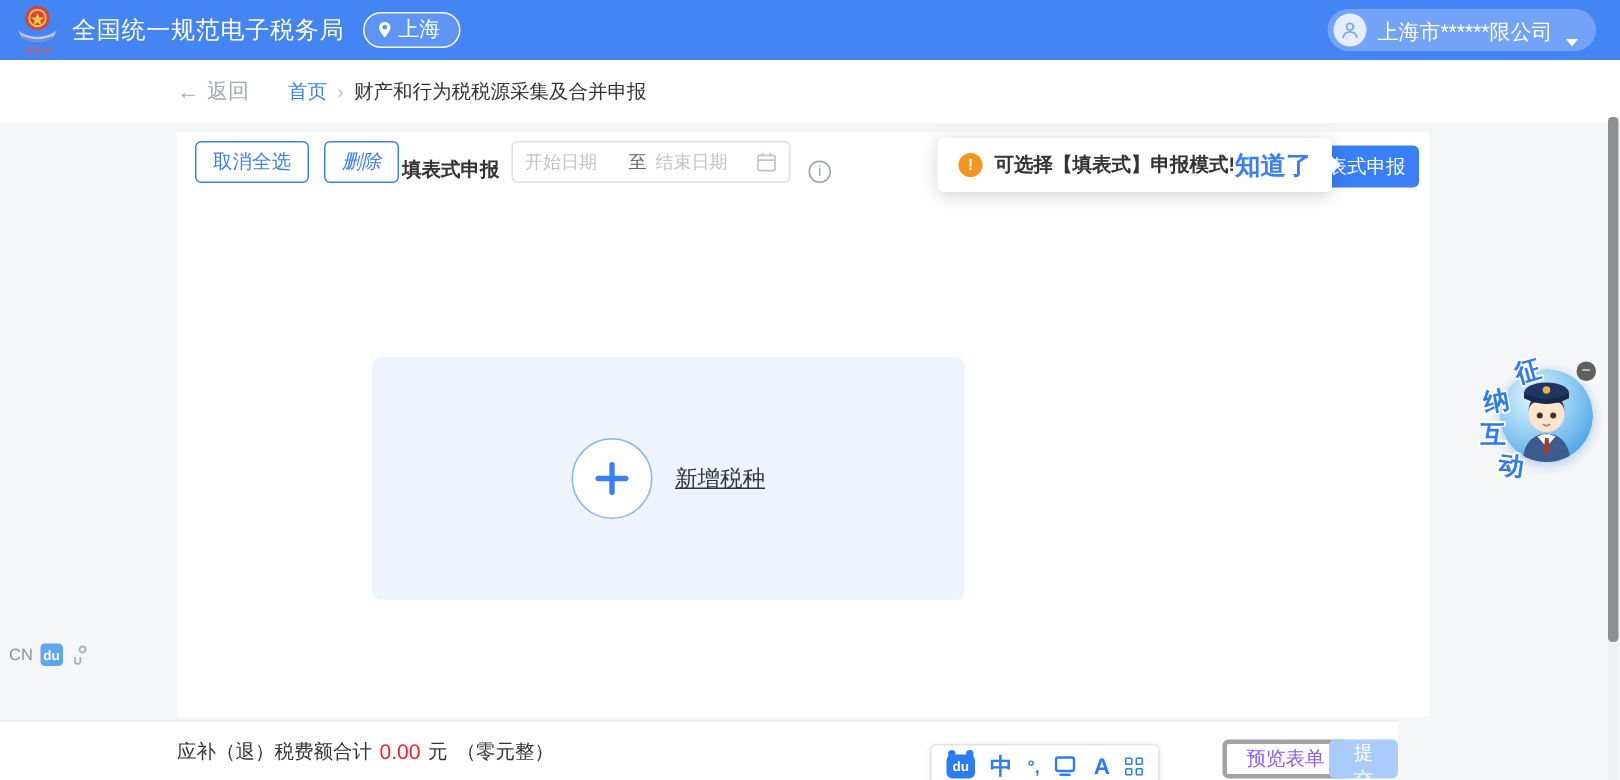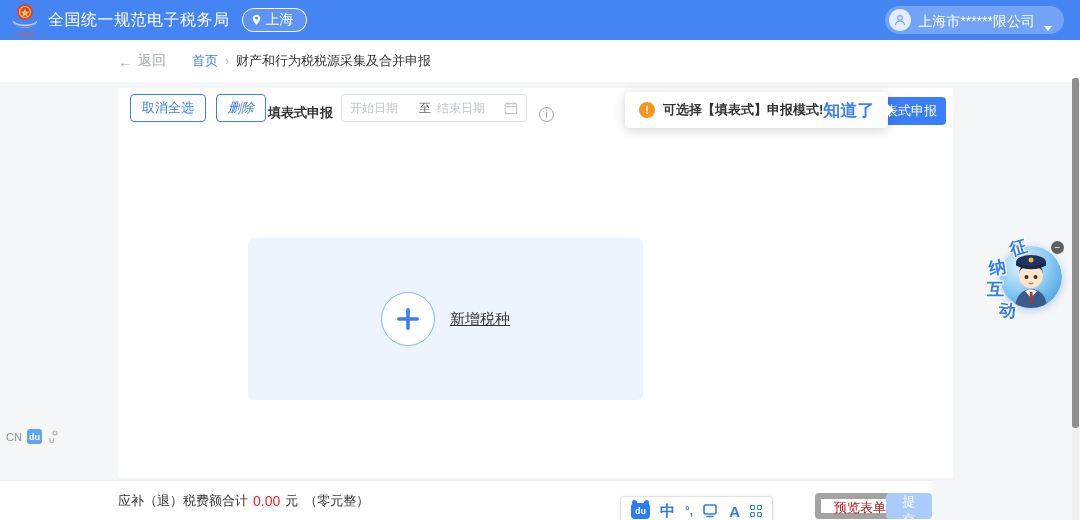--- a/index.html
+++ b/index.html
@@ -93,21 +93,21 @@
              font-weight:bold; display:flex; align-items:center; justify-content:center; cursor:pointer; }
 
   
   .footer { position:absolute; left:0; top:480px; width:932px; height:40px; background:#fff;
             border-top:1px solid #ececec; z-index:7; }
   .total-line { position:absolute; left:118px; top:0; height:40px; display:flex; align-items:center;
                 font-size:13px; color:#333; }
   .total-amount { color:#f5222d; font-size:14px; margin:0 5px; }
   .total-unit { margin-right:6px; }
   .preview-btn { position:absolute; left:815px; top:12px; height:26px; padding:0 13px; background:#fff;
-                 border:6px solid #a3a3a3; color:#b91c1c; font-size:13px; border-radius:4px; cursor:pointer; font-family:inherit; }
+                 border:3px solid #a3a3a3; color:#8b5cf6; font-size:13px; border-radius:4px; cursor:pointer; font-family:inherit; }
   .submit-btn { position:absolute; left:886px; top:12px; height:26px; padding:0 13px; background:#a9ccfb;
                 color:#fff; font-size:13px; border:none; border-radius:4px; cursor:not-allowed; font-family:inherit; }
 
   
   .ime-bar { position:absolute; left:620px; top:496px; height:30px; background:#fff; border:1px solid #e3e3e3;
              border-radius:4px; box-shadow:0 1px 4px rgba(0,0,0,.10); display:flex; align-items:center;
              gap:10px; padding:0 10px; z-index:9; }
   .du-badge { position:relative; width:19px; height:16px; background:#2b7cf6; border-radius:4px; color:#fff;
               font-size:9px; font-weight:bold; display:flex; align-items:center; justify-content:center; cursor:pointer; }
   .du-badge::before, .du-badge::after { content:""; position:absolute; top:-3px; width:5px; height:5px;

